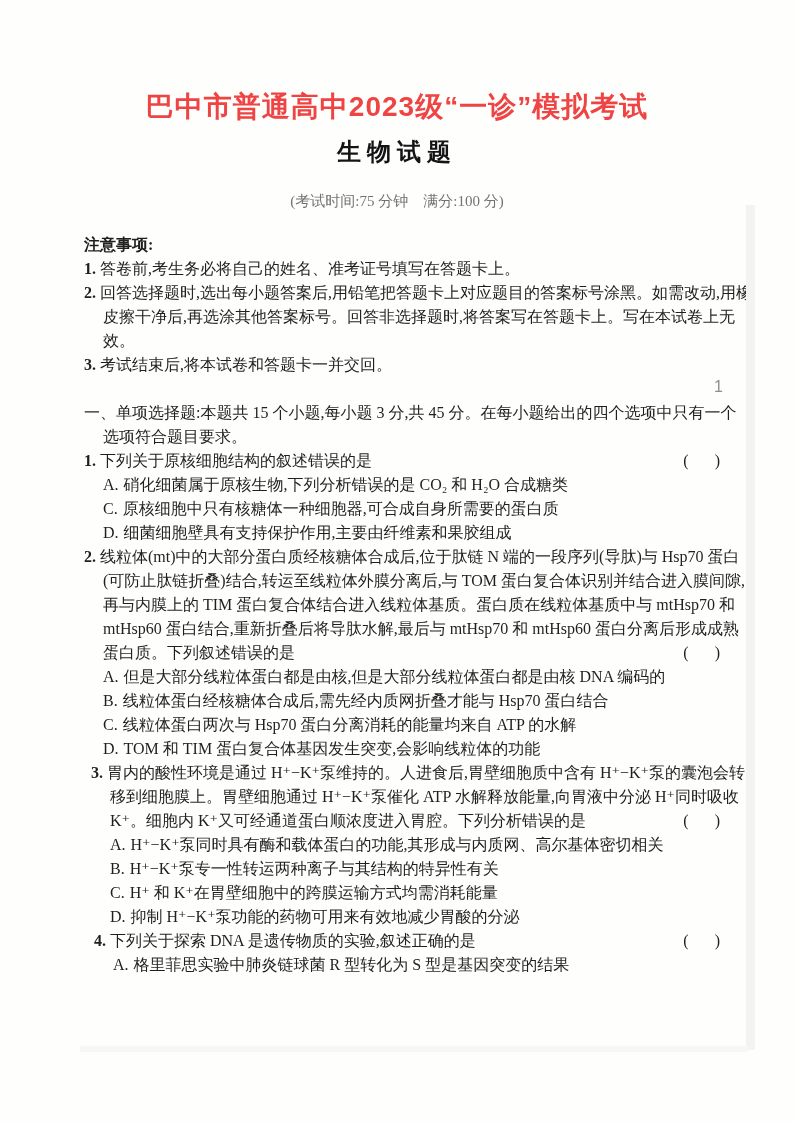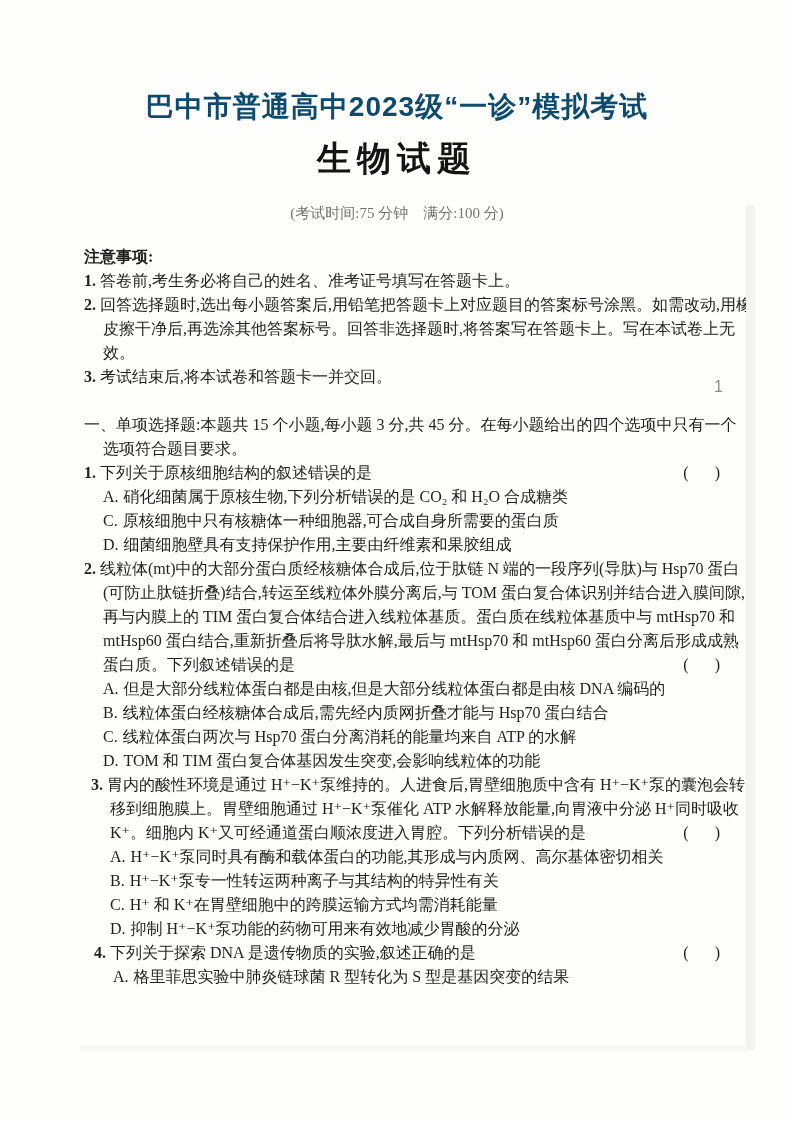--- a/index.html
+++ b/index.html
@@ -9,25 +9,25 @@
     color:#1f1f1f;
   }
   .sheet{position:relative;width:794px;height:1123px;background:#fefefd;}
   .scan-edge-right{position:absolute;left:746px;top:205px;width:9px;height:845px;background:#f3f3f1;}
   .scan-edge-bottom{position:absolute;left:80px;top:1046px;width:668px;height:6px;background:#f7f7f5;}
   .page-num{position:absolute;left:714px;top:378px;font-family:"Liberation Sans","DejaVu Sans",sans-serif;
     font-size:16px;color:#8f8f8f;}
   .head{padding-top:90px;}
   h1.exam-title{
     margin:0;text-align:center;font-family:"Liberation Sans","DejaVu Sans",sans-serif;
-    font-size:28px;font-weight:bold;letter-spacing:1px;color:#0c4a6e;line-height:1.2;
+    font-size:28px;font-weight:bold;letter-spacing:1px;color:#ef4444;line-height:1.2;
   }
   h2.paper-title{
     margin:14px 0 0;text-align:center;font-family:"Liberation Sans","DejaVu Sans",sans-serif;
-    font-size:34px;font-weight:bold;letter-spacing:6px;color:#141414;line-height:1.2;
+    font-size:24px;font-weight:bold;letter-spacing:6px;color:#141414;line-height:1.2;
   }
   .meta{margin:26px 0 0;text-align:center;font-size:15px;white-space:pre;color:#737373;}
   .content{margin-top:22px;padding:0 42px 0 84px;font-size:16px;line-height:24px;}
   .content p{margin:0;}
   .notice-head{font-weight:bold;}
   .hang{padding-left:19px;text-indent:-19px;}
   .num{font-weight:bold;}
   .section-head{margin-top:24px !important;font-weight:normal;}
   .question{position:relative;}
   .q-stem{position:relative;}

